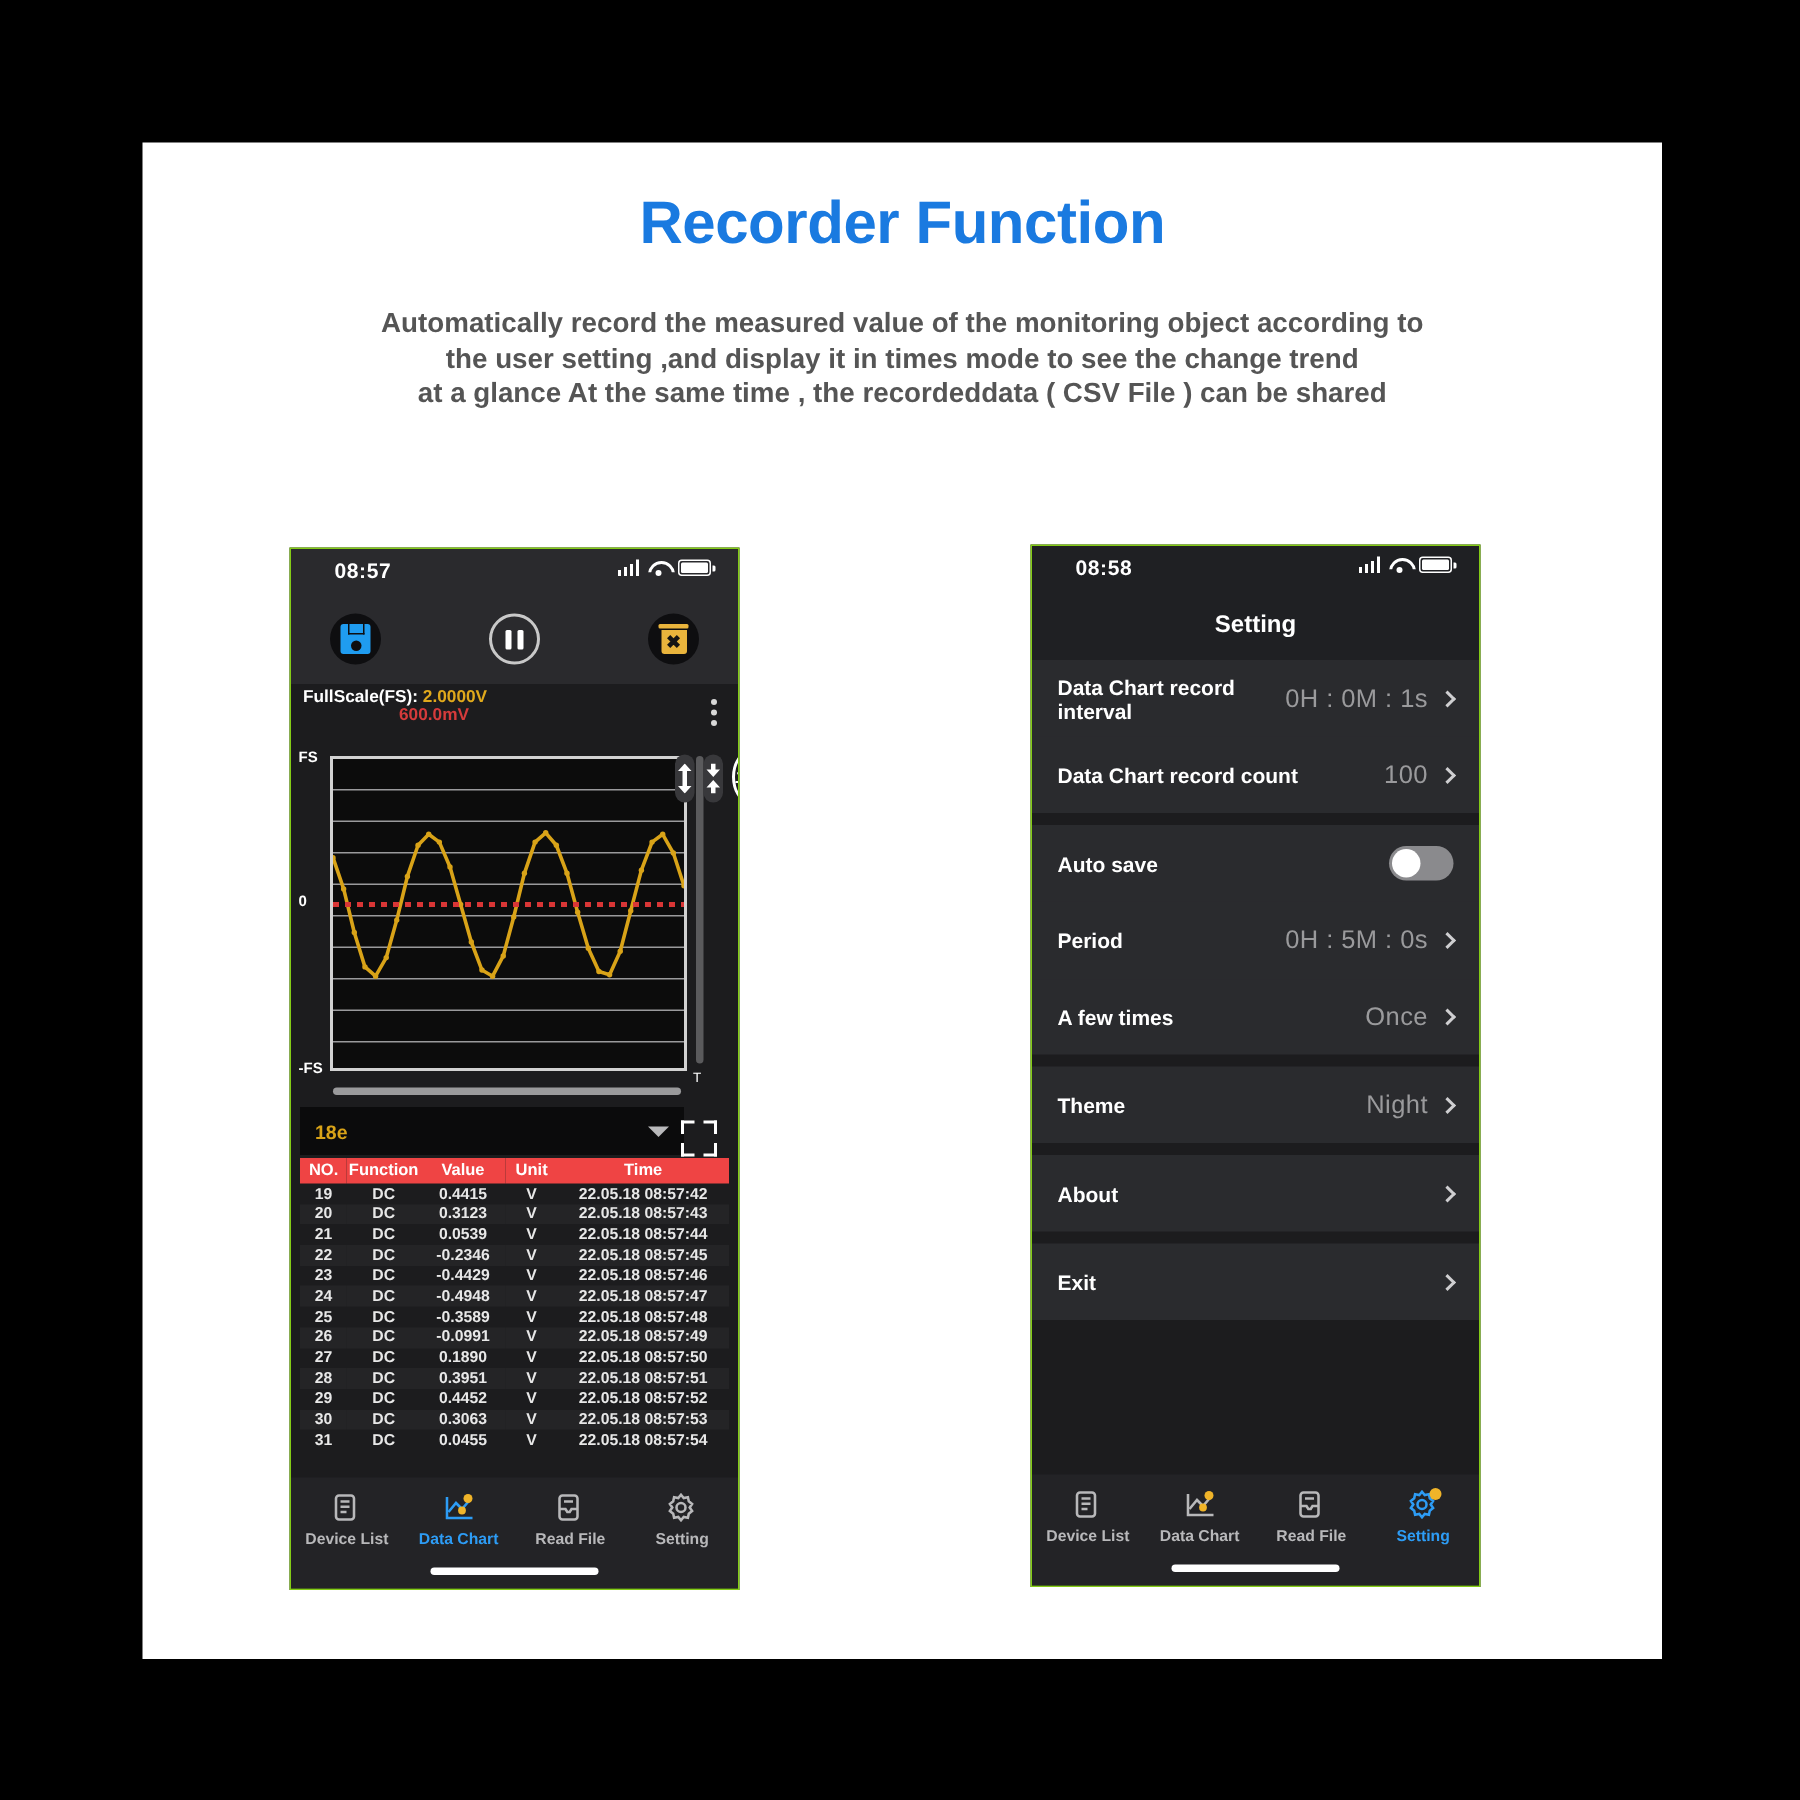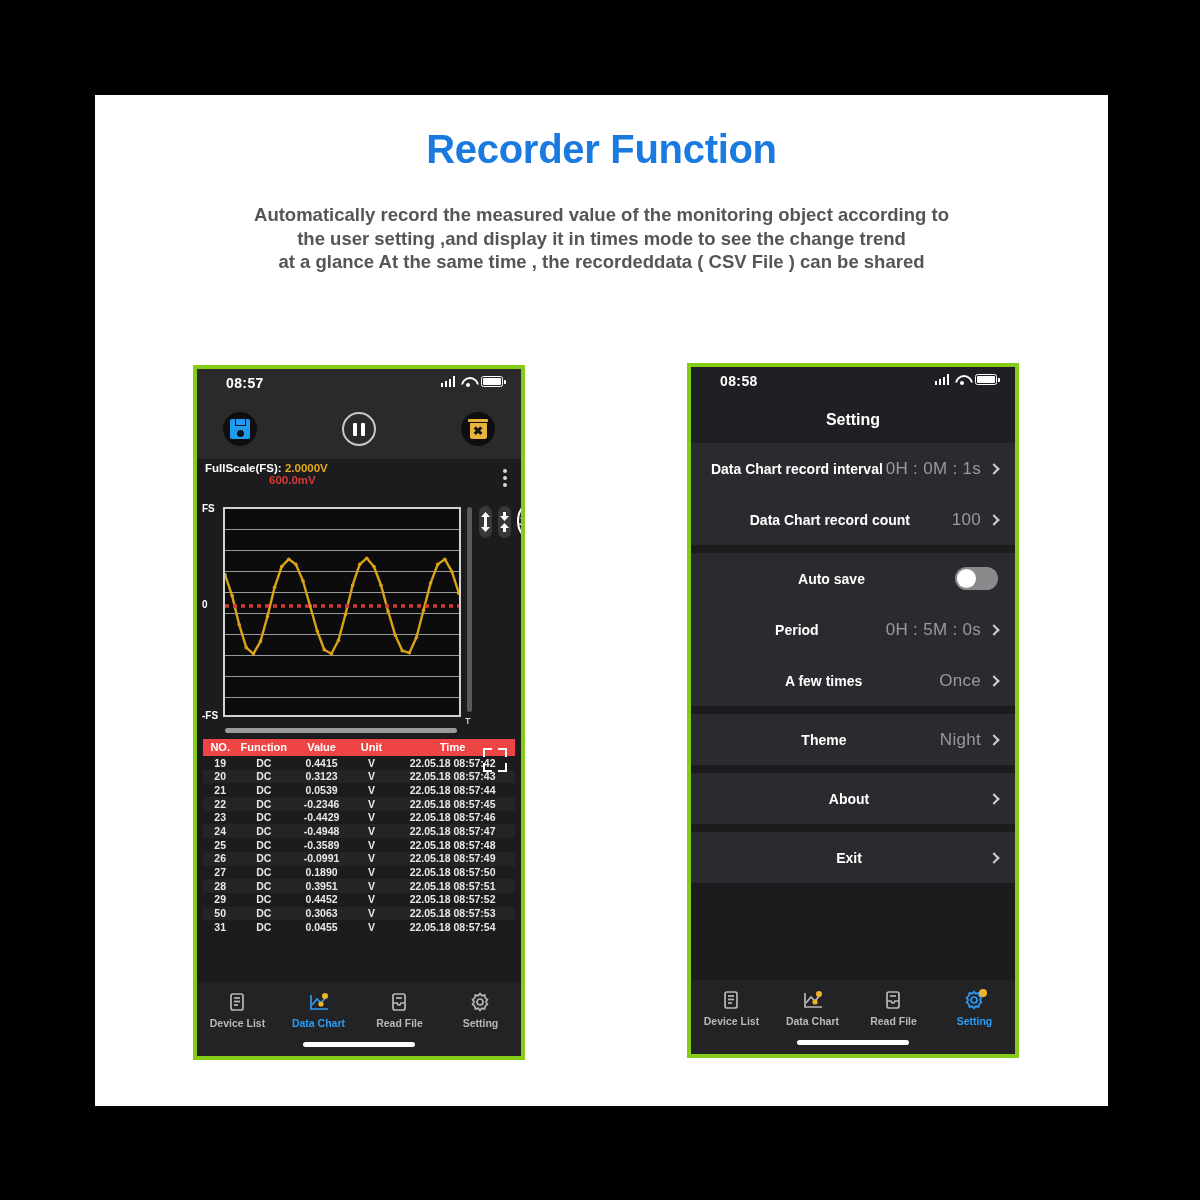--- a/index.html
+++ b/index.html
@@ -32,24 +32,24 @@
     text-align: center;
     font-size: 18.5px; font-weight: bold;
     line-height: 23.5px;
     color: #555555;
   }
   #subtext p { white-space: nowrap; }
 
   
   .phone {
     position: absolute;
-    width: 332px; height: 695px;
+    width: 300px; height: 695px;
     background: #1c1c1e;
     overflow: hidden;
-    border: 4px solid #84cc16;
+    border: 1px solid #84cc16;
   }
   #phone-left  { left: 98px;  top: 270px; }
   #phone-right { left: 592px; top: 268px; }
 
   
   .statusbar {
     height: 30px; position: relative;
     background: #2a2a2d;
     color: #fff;
   }
@@ -237,21 +237,21 @@
     position:absolute; left:50%; transform:translateX(-50%);
     bottom:9px; width:112px; height:5px; background:#fff; border-radius:3px;
   }
 
   
   .set-title {
     height:46px; background:#1f2023; color:#fff;
     display:flex;align-items:center;justify-content:center;
     font-size:16px; font-weight:bold;
   }
-  .set-group { background:#2a2b2e; margin-bottom:8px;text-align:center; }
+  .set-group { background:#2a2b2e; margin-bottom:8px; }
   .set-row {
     height:51px; display:flex; align-items:center;
     padding: 0 17px; color:#ffffff;
   }
   .set-row + .set-row { border-top: 1px solid #2a2b2e; }
   .set-lbl { font-size:14px; font-weight:bold; flex:1; }
   .set-val { font-size:17px; color:#9a9a9c; margin-right:9px; letter-spacing:.3px;}
   .chev {
     width:8px;height:8px;border-right:2px solid #cfcfd1;
     border-top:2px solid #cfcfd1;transform:rotate(45deg);
@@ -410,20 +410,24 @@
         <div class="cbtn">
           <svg width="22" height="13" viewBox="0 0 22 13">
             <path d="M10 6.5 L5 2 V5 H0 V8 H5 V11 Z" fill="#fff"></path>
             <path d="M12 6.5 L17 2 V5 H22 V8 H17 V11 Z" fill="#fff"></path>
           </svg>
         </div>
       </div>
     </div>
 
     <div class="tbl-panel">
+      <div class="combo">
+        <span class="combo-val">18e</span>
+        <span class="caret"></span>
+      </div>
       <div class="expand">
         <span></span>
           <span></span>
           <span></span>
           <span></span>
       </div>
 
       <table class="log">
         <thead>
           <tr>
@@ -506,21 +510,21 @@
               <td class="c-time">22.05.18 08:57:51</td>
             </tr>
             <tr>
               <td class="c-no">29</td>
               <td class="c-fn">DC</td>
               <td class="c-val">0.4452</td>
               <td class="c-un">V</td>
               <td class="c-time">22.05.18 08:57:52</td>
             </tr>
             <tr>
-              <td class="c-no">50</td>
+              <td class="c-no">30</td>
               <td class="c-fn">DC</td>
               <td class="c-val">0.3063</td>
               <td class="c-un">V</td>
               <td class="c-time">22.05.18 08:57:53</td>
             </tr>
             <tr>
               <td class="c-no">31</td>
               <td class="c-fn">DC</td>
               <td class="c-val">0.0455</td>
               <td class="c-un">V</td>

